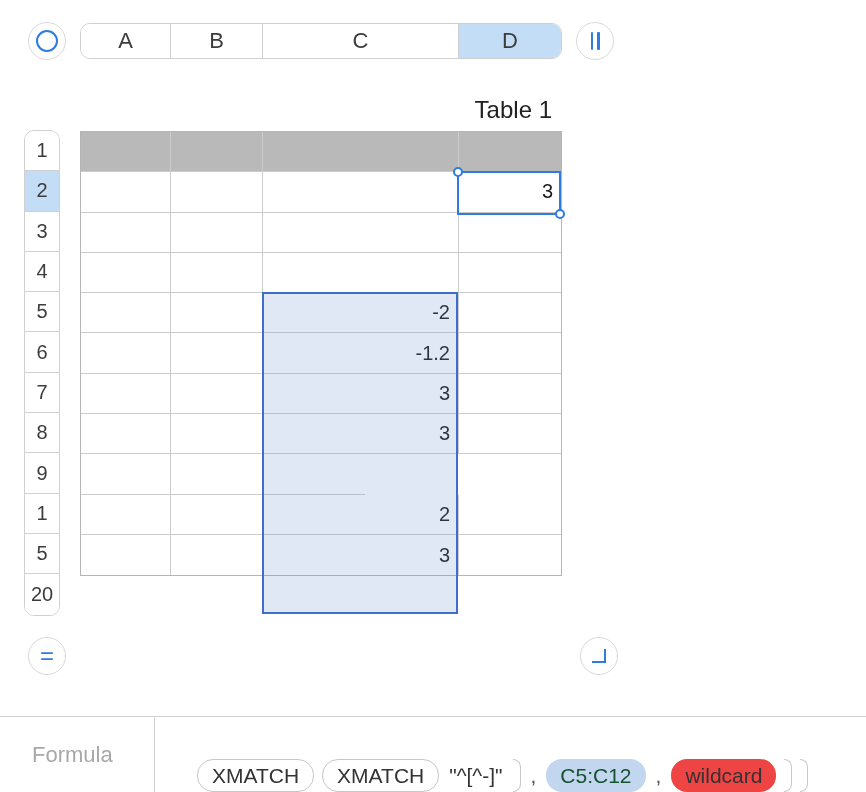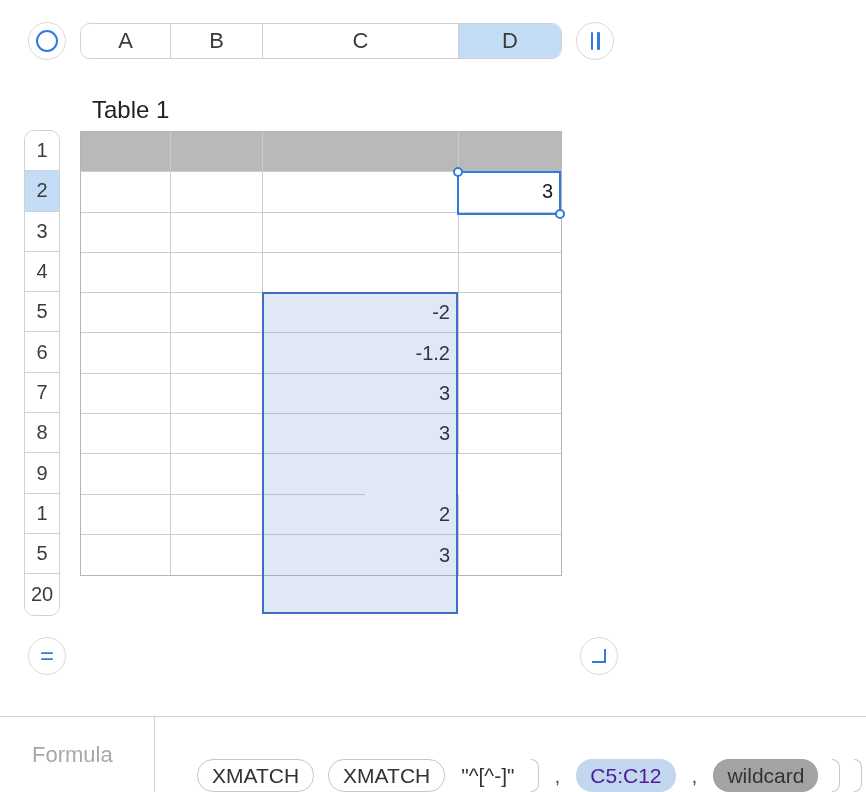--- a/index.html
+++ b/index.html
@@ -123,23 +123,23 @@
     cursor: pointer;
     color: #2f7be0;
     font-size: 24px;
     font-weight: 400;
   }
 
   
   .table-title {
     position: absolute;
     top: 96px;
-    left: 92px;
+    left: 72px;
     width: 480px;
-    text-align: left;
+    text-align: right;
     font-size: 24px;
     color: #222;
   }
 
   .grid {
     position: absolute;
     top: 131px;
     left: 80px;
     border: 1px solid #b5b5b5;
   }
@@ -239,44 +239,44 @@
     color: #a8a8a8;
     padding-left: 32px;
     border-right: 1px solid #d0d0d0;
     height: 100%;
     display: flex;
     align-items: center;
   }
   .formula-content {
     display: flex;
     align-items: center;
-    gap: 14px;
+    gap: 8px;
     padding-left: 42px;
     font-size: 21px;
     color: #333;
   }
   .fn-pill, .ref-pill, .arg-pill, .str-seg {
     display: inline-flex;
     align-items: center;
     height: 33px;
     padding: 0 14px;
     border-radius: 16px;
     font-size: 21px;
   }
   .fn-pill {
     border: 1px solid #c7c7c7;
     background: #fff;
     color: #333;
   }
   .ref-pill {
     background: #c2d6ef;
-    color: #4c1d95;
+    color: #14532d;
   }
   .arg-pill {
-    background: #a3a3a3;
+    background: #ef4444;
     color: #333;
   }
   .str-seg {
     padding: 0 2px;
     color: #333;
   }
   .comma { color: #555; padding: 0 2px; }
 
   .paren-close {
     width: 8px;

